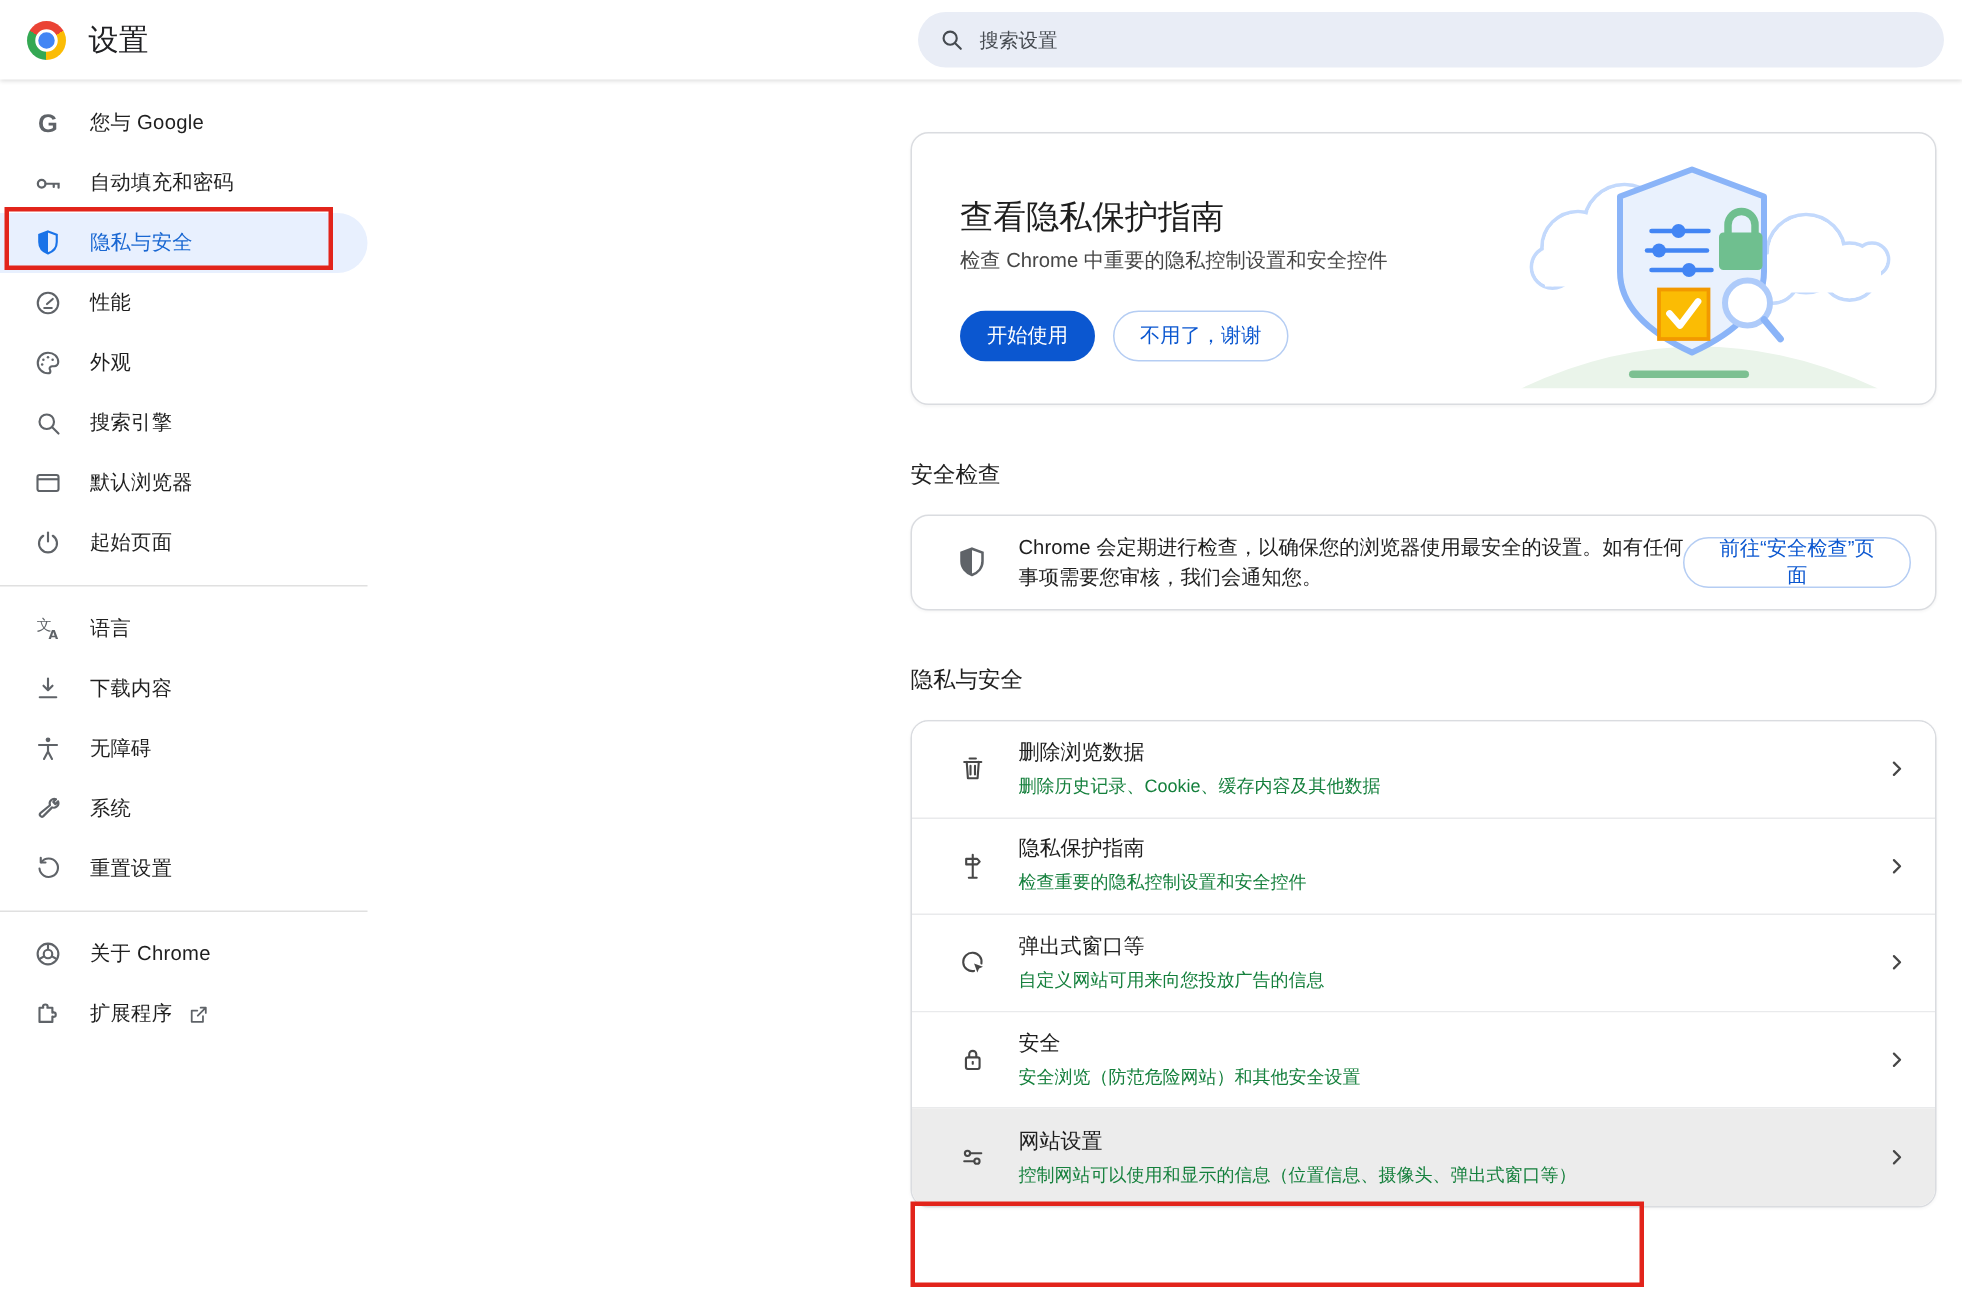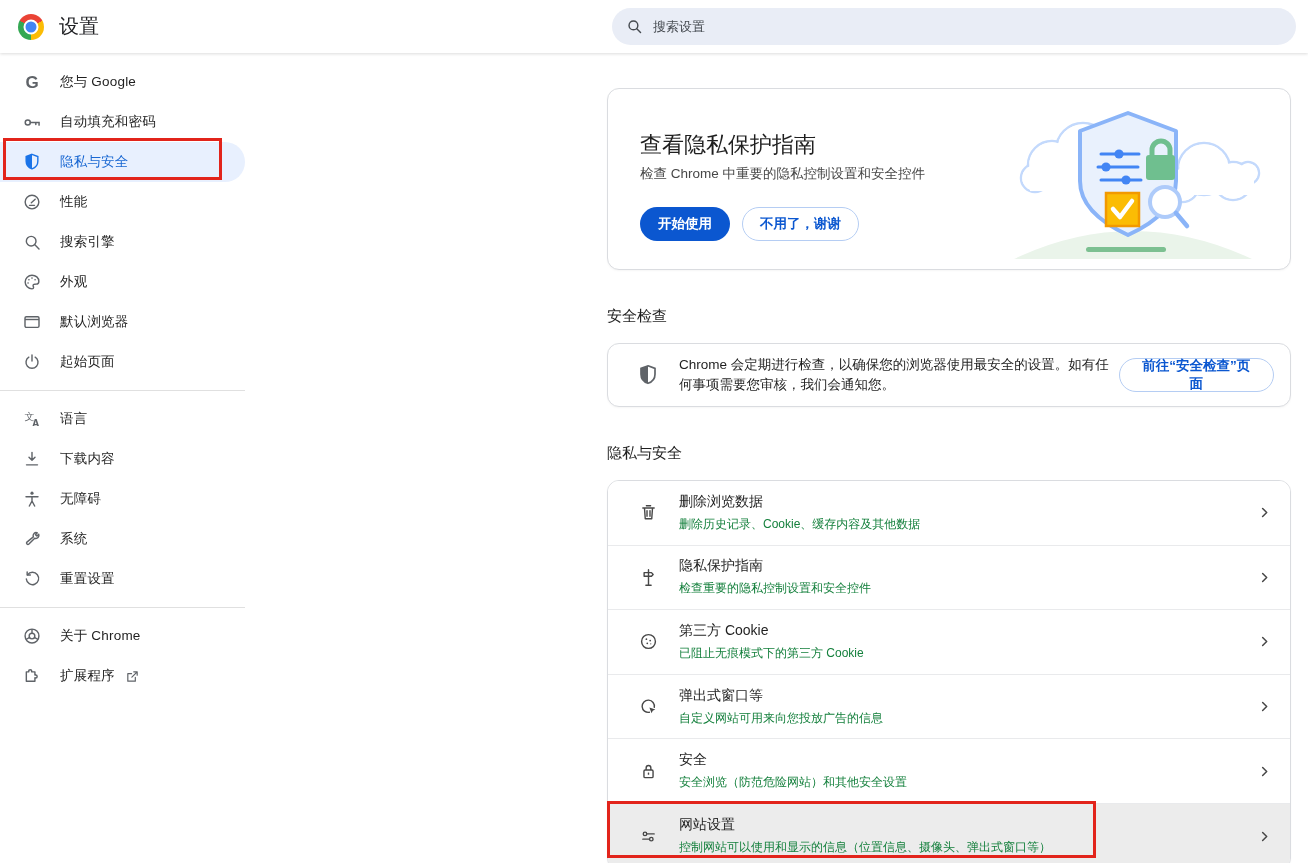--- a/index.html
+++ b/index.html
@@ -55,21 +55,21 @@
   .main { position:absolute; left:607px; top:53px; width:684px; }
   .card {
     background:#fff; border:1px solid #dadce0; border-radius:12px;
     box-shadow:0 1px 2px rgba(0,0,0,.04);
   }
   .guide-card { margin-top:35px; height:182px; position:relative; overflow:hidden; }
   .guide-title { font-size:22px; font-weight:400; color:#1f1f1f; margin:41px 0 0 32px; }
   .guide-sub { font-size:13.5px; color:#474747; margin:5px 0 0 32px; }
   .guide-buttons { display:flex; gap:12px; margin:24px 0 0 32px; }
   .btn {
-    height:34px; border-radius:17px; padding:12px 17px; font-size:13.5px; font-weight:700;
+    height:34px; border-radius:17px; padding:12px 17px; font-size:13.5px; font-weight:400;
     display:inline-flex; align-items:center; cursor:pointer; border:1px solid transparent;
     font-family:"Liberation Sans","DejaVu Sans",sans-serif;
   }
   .btn-primary { background:#0b57d0; color:#fff; }
   .btn-outline { background:#fff; color:#0b57d0; border-color:#b5cdf3;text-align:center; }
   .guide-illustration { position:absolute; right:26px; top:10px; }
 
   .section-label { margin:37px 0 0; font-size:15px; font-weight:500; color:#1f1f1f; }
 
   .safety-card {
@@ -154,39 +154,39 @@
       <svg width="20" height="20" viewBox="0 0 24 24" fill="none" stroke="currentColor" stroke-width="1.7" stroke-linecap="round">
         <circle cx="12" cy="12" r="8.2"></circle>
           <path d="M11.2 12.8l4.6-4M9 16h6"></path>
       </svg>
     </span>
     <span class="slabel">性能</span>
   </div>
 
   <div class="side-item">
     <span class="sicon">
-      <svg width="20" height="20" viewBox="0 0 24 24" fill="none" stroke="currentColor" stroke-width="1.7" stroke-linecap="round">
-        <circle cx="11" cy="11" r="5.8"></circle>
-          <path d="M15.4 15.4l5 5"></path>
-      </svg>
-    </span>
-    <span class="slabel">搜索引擎</span>
-  </div>
-
-  <div class="side-item">
-    <span class="sicon">
       <svg width="20" height="20" viewBox="0 0 24 24" fill="none" stroke="currentColor" stroke-width="1.7">
         <path d="M12 3.8a8.2 8.2 0 1 0 0 16.4c1.2 0 1.9-.8 1.9-1.7 0-.8-.6-1.2-.6-2.1 0-1 .8-1.8 2-1.8h1.7c1.8 0 3.2-1.5 3.2-3.3C20.2 6.8 16.5 3.8 12 3.8z"></path>
         <circle cx="8.3" cy="9.3" r="1" fill="currentColor" stroke="none"></circle>
         <circle cx="12" cy="7.3" r="1" fill="currentColor" stroke="none"></circle>
         <circle cx="15.7" cy="9.3" r="1" fill="currentColor" stroke="none"></circle>
         <circle cx="7.3" cy="13.2" r="1" fill="currentColor" stroke="none"></circle>
       </svg>
     </span>
     <span class="slabel">外观</span>
+  </div>
+
+  <div class="side-item">
+    <span class="sicon">
+      <svg width="20" height="20" viewBox="0 0 24 24" fill="none" stroke="currentColor" stroke-width="1.7" stroke-linecap="round">
+        <circle cx="11" cy="11" r="5.8"></circle>
+          <path d="M15.4 15.4l5 5"></path>
+      </svg>
+    </span>
+    <span class="slabel">搜索引擎</span>
   </div>
 
   <div class="side-item">
     <span class="sicon">
       <svg width="20" height="20" viewBox="0 0 24 24" fill="none" stroke="currentColor" stroke-width="1.7">
         <rect x="3.6" y="5.6" width="16.8" height="12.8" rx="1.6"></rect>
           <path d="M3.6 9h16.8"></path>
       </svg>
     </span>
     <span class="slabel">默认浏览器</span>
@@ -396,40 +396,20 @@
         <span class="rtitle">隐私保护指南</span>
         <span class="rsub">检查重要的隐私控制设置和安全控件</span>
       </span>
       <span class="chev">
         <svg width="15" height="15" viewBox="0 0 24 24" fill="none" stroke="currentColor" stroke-width="2.4" stroke-linecap="round" stroke-linejoin="round">
             <path d="M9 5.5l6.5 6.5L9 18.5"></path>
           </svg>
       </span>
     </div>
 
-    <div class="row">
-      <span class="ricon">
-        <svg width="21" height="21" viewBox="0 0 24 24" fill="none" stroke="currentColor" stroke-width="1.6">
-          <circle cx="12" cy="12" r="7.9"></circle>
-          <circle cx="9.6" cy="9.4" r="1" fill="currentColor" stroke="none"></circle>
-          <circle cx="13.9" cy="10.9" r="1" fill="currentColor" stroke="none"></circle>
-          <circle cx="10.6" cy="14" r="1" fill="currentColor" stroke="none"></circle>
-          <circle cx="14.6" cy="14.6" r=".7" fill="currentColor" stroke="none"></circle>
-        </svg>
-      </span>
-      <span class="rtext">
-        <span class="rtitle">第三方 Cookie</span>
-        <span class="rsub">已阻止无痕模式下的第三方 Cookie</span>
-      </span>
-      <span class="chev">
-        <svg width="15" height="15" viewBox="0 0 24 24" fill="none" stroke="currentColor" stroke-width="2.4" stroke-linecap="round" stroke-linejoin="round">
-            <path d="M9 5.5l6.5 6.5L9 18.5"></path>
-          </svg>
-      </span>
-    </div>
 
     <div class="row">
       <span class="ricon">
         <svg width="21" height="21" viewBox="0 0 24 24" fill="none" stroke="currentColor" stroke-width="1.6" stroke-linecap="round">
           <path d="M18.6 13a7 7 0 1 0-5.6 5.6"></path>
           <path d="M13 13l6.8 2.5-3 1.3-1.3 3z" fill="currentColor" stroke="none"></path>
         </svg>
       </span>
       <span class="rtext">
         <span class="rtitle">弹出式窗口等</span>

